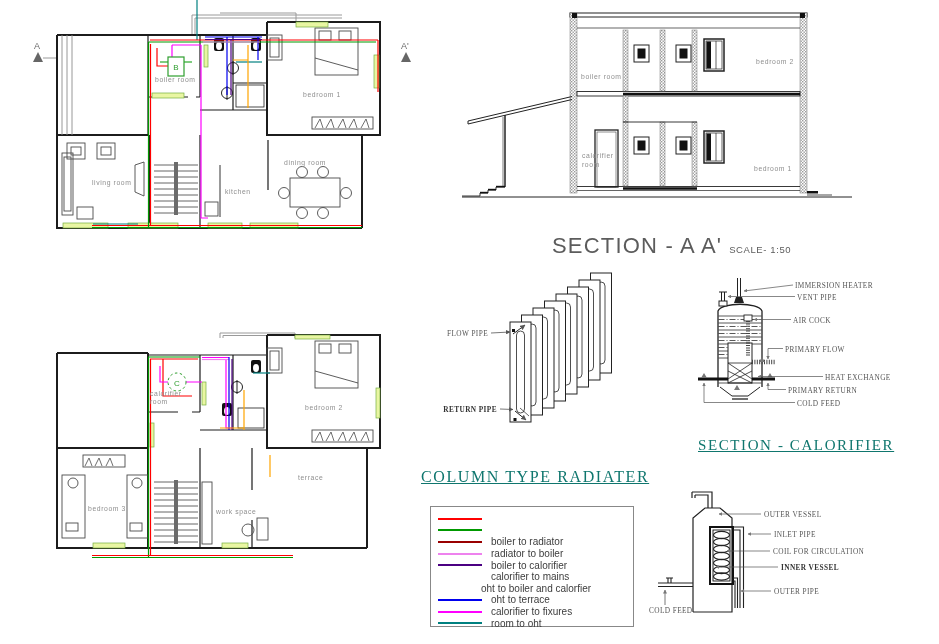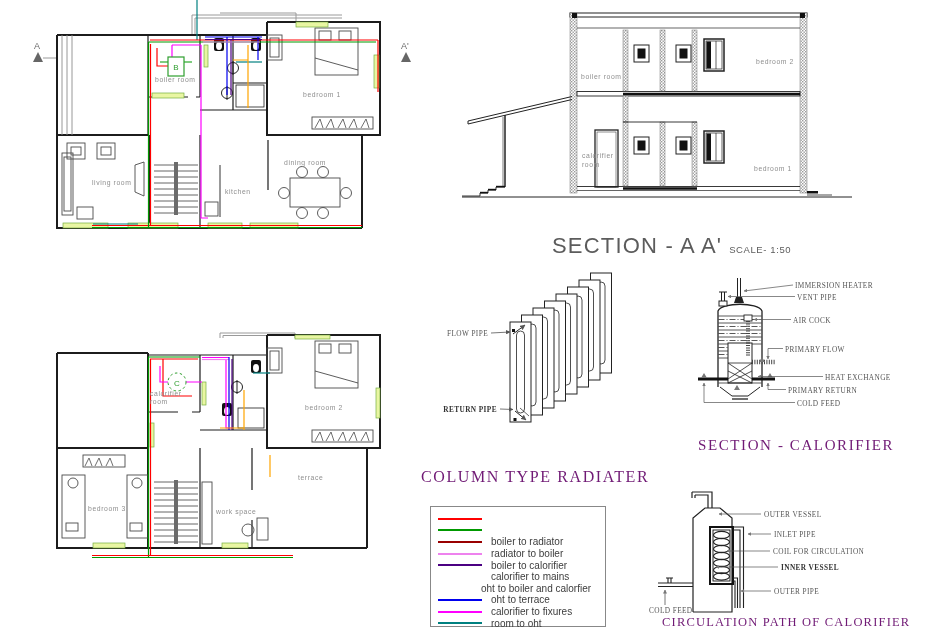--- a/index.html
+++ b/index.html
@@ -6,25 +6,25 @@
   #sheet{position:relative;width:939px;height:644px;background:#ffffff;overflow:hidden;
          font-family:"Liberation Sans",sans-serif;}
   .abs{position:absolute;}
   svg text{font-family:"Liberation Sans",sans-serif;}
   .room-lb{font-size:6.8px;fill:#8f8f8f;letter-spacing:0.6px;}
   .cap-lb{font-family:"Liberation Serif",serif;font-size:7.3px;fill:#555;letter-spacing:0.4px;}
   .cap-lb.bold{font-weight:bold;fill:#333;}
   .title{position:absolute;color:#5c5c5c;white-space:nowrap;}
   .t-main{font-size:22px;letter-spacing:1.2px;}
   .t-scale{font-size:9.5px;letter-spacing:0.6px;margin-left:7px;text-align:center;}
-  .title.serif{font-family:"Liberation Serif",serif;color:#701a75;}
+  .title.serif{font-family:"Liberation Serif",serif;color:#0f766e;text-decoration:underline;}
   .title.serif .t-main{font-size:15px;letter-spacing:1.6px;}
   .title.serif.big .t-main{font-size:16px;}
   .title.serif.small .t-main{font-size:12.5px;letter-spacing:1.2px;}
-  #legend-box{position:absolute;left:430px;top:506px;width:176px;height:121px;
+  #legend-box{position:absolute;left:430px;top:506px;width:204px;height:121px;
               border:1px solid #888;box-sizing:border-box;padding-top:6px;}
   .lg-row{display:flex;align-items:center;height:11.6px;padding-left:7px;}
   .lg-line{width:44px;height:2px;flex:0 0 44px;}
   .lg-label{font-size:10px;color:#3d3d3d;margin-left:9px;white-space:nowrap;}
   .lg-label.shift{margin-left:-1px;}
 </style>
 </head>
 <body>
 
 <div id="sheet">
@@ -590,17 +590,14 @@
     <line x1="126" y1="108" x2="96" y2="108" marker-end="url(#m3)"></line>
   </g>
 
   <text class="cap-lb" x="119" y="34">OUTER VESSEL</text>
   <text class="cap-lb" x="129" y="54">INLET PIPE</text>
   <text class="cap-lb" x="128" y="71">COIL FOR CIRCULATION</text>
   <text class="cap-lb bold" x="136" y="87">INNER VESSEL</text>
   <text class="cap-lb" x="129" y="111">OUTER PIPE</text>
   <text class="cap-lb" x="4" y="130">COLD FEED</text>
 </svg>
-<div class="title serif small" style="left:662px;top:612px;">
-  <span class="t-main">CIRCULATION  PATH OF CALORIFIER</span>
+
 </div>
 
-</div>
-
 </body></html>

